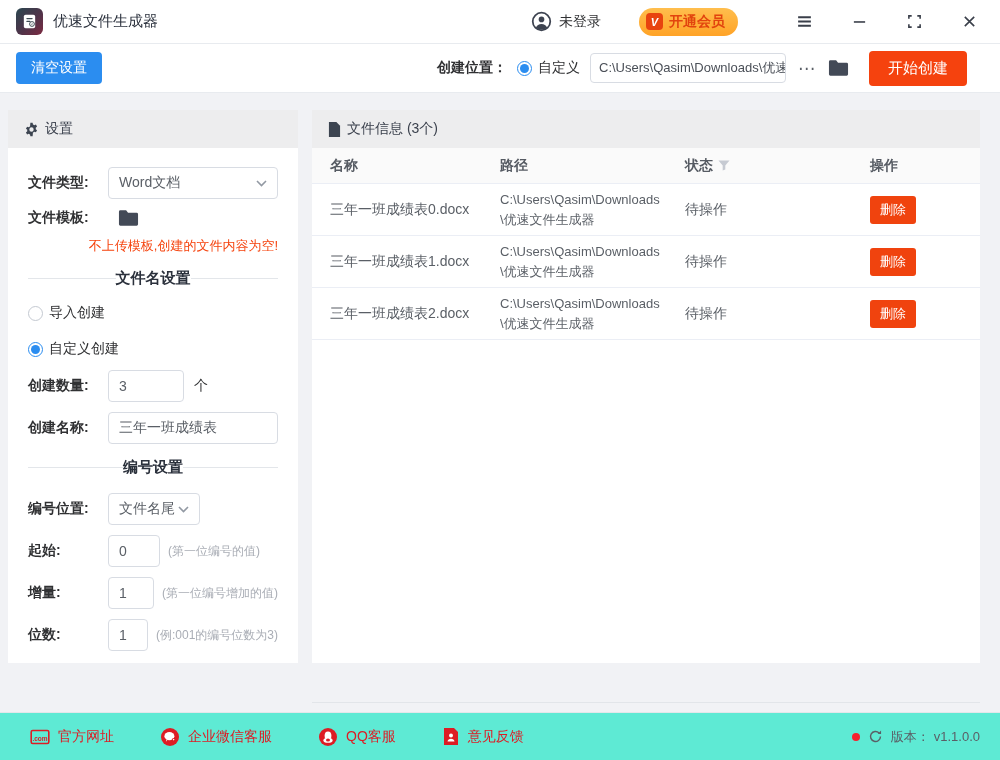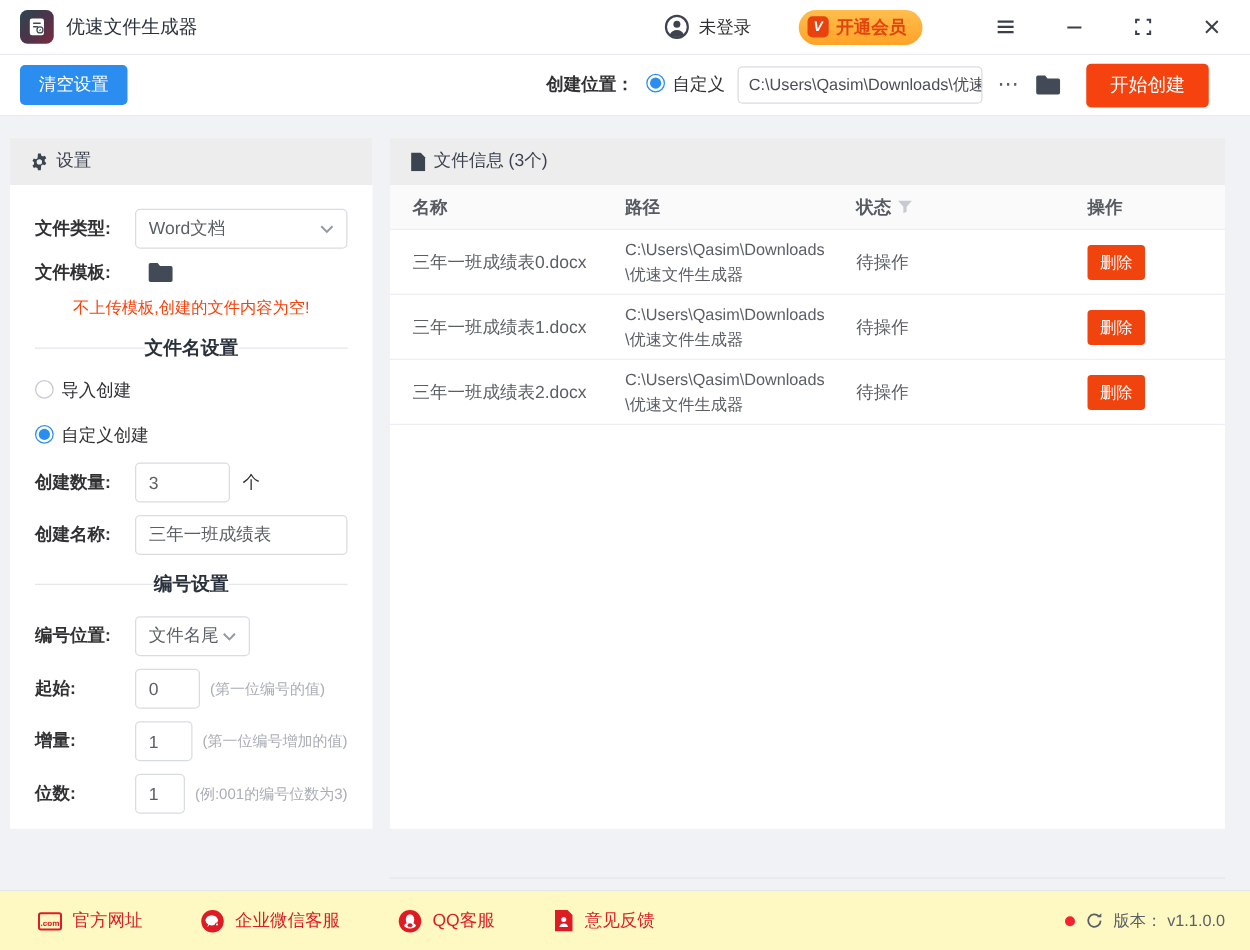--- a/index.html
+++ b/index.html
@@ -45,21 +45,21 @@
   }
   .btn-clear{
     background:#2b8df0; color:#fff; font-size:14px; padding:7px 15px;
     border-radius:4px; border:none; cursor:pointer;
   }
   .toolbar-right{ margin-left:auto; display:flex; align-items:center; gap:10px; }
   .loc-label{ font-size:14px; font-weight:600; color:#303133; }
   .radio{ width:15px; height:15px; border-radius:50%; border:1px solid #c4c9d1; background:#fff; position:relative; display:inline-block; cursor:pointer; flex-shrink:0; }
   .radio.sel{ border-color:#2b8df0; }
   .radio.sel::after{ content:""; position:absolute; inset:2px; border-radius:50%; background:#2b8df0; }
-  .radio-opt{ display:flex; gap:6px; font-size:14px; color:#303133; cursor:pointer; }
+  .radio-opt{ display:flex; align-items:center; gap:6px; font-size:14px; color:#303133; cursor:pointer; }
   .path-input{
     width:196px; height:30px; border:1px solid #d8dce3; border-radius:4px;
     padding:0 8px; font-size:13px; color:#4a4f57; background:#fff;
     display:flex; align-items:center; white-space:nowrap; overflow:hidden;
   }
   .more-btn{ font-size:17px; color:#5a5f66; letter-spacing:1px; cursor:pointer; padding:0 2px; }
   .btn-start{
     background:#f5420e; color:#fff; font-size:15px; padding:8px 19px;
     border-radius:4px; border:none; cursor:pointer; margin-left:10px;
   }
@@ -81,21 +81,21 @@
   .ipt{
     height:32px; border:1px solid #d8dce3; border-radius:4px; background:#fff;
     padding:0 10px; font-size:14px; color:#5a5f66; display:flex; align-items:center;
   }
   .ipt.select{ justify-content:space-between; cursor:pointer; }
   .placeholder{ color:#c0c4cc; }
   .w-select{ width:178px; } .w-tpl{ width:152px; } .w-cnt{ width:76px; }
   .w-name{ width:177px; } .w-pos{ width:92px; } .w-num{ width:52px; }
   .suffix{ font-size:14px; color:#303133; margin-left:10px; }
   .hint{ font-size:12px; color:#a9adb5; margin-left:8px; white-space:nowrap; }
-  .warning{ color:#f5430e; font-size:13px; text-align:center; margin:7px 0 0; }
+  .warning{ color:#f5430e; font-size:13px; text-align:right; margin:7px 0 0; }
   .section{ display:flex; align-items:center; margin:14px 0 16px; }
   .section .line{ flex:1; height:1px; background:#e3e6ea; }
   .section .sec-title{ font-size:15px; font-weight:700; color:#2b313c; }
   .radio-row{ display:flex; justify-content:center; gap:18px; margin-bottom:12px;flex-direction:column; }
   .tpl-folder{ margin-left:10px; cursor:pointer; }
 
   
   .thead{
     display:grid; grid-template-columns:170px 185px 185px 1fr; align-items:center;
     height:36px; background:#fafafa; border-bottom:1px solid #ebeef5;
@@ -108,21 +108,21 @@
     padding-left:18px; background:#fff;
   }
   .cell-path{ font-size:13px; line-height:1.5; word-break:break-all; padding:6px 18px 6px 0; }
   .btn-del{
     background:#f0430e; color:#fff; font-size:13px; padding:5px 10px;
     border-radius:3px; border:none; cursor:pointer; width:fit-content;
   }
 
   
   .footer{
-    position:absolute; left:0; right:0; bottom:0; height:48px; background:#fef9c3;
+    position:absolute; left:0; right:0; bottom:0; height:48px; background:#5eead4;
     border-top:1px solid #e4e7ea; display:flex; align-items:center;
     padding:0 20px 0 30px; gap:46px;
   }
   .f-link{ display:flex; align-items:center; gap:8px; color:#dd1c24; font-size:14px; cursor:pointer; }
   .f-right{ margin-left:auto; display:flex; align-items:center; gap:8px; font-size:13px; color:#5a5f66; }
   .red-dot{ width:8px; height:8px; border-radius:50%; background:#f5222d; }
 </style>
 </head>
 <body>
 

